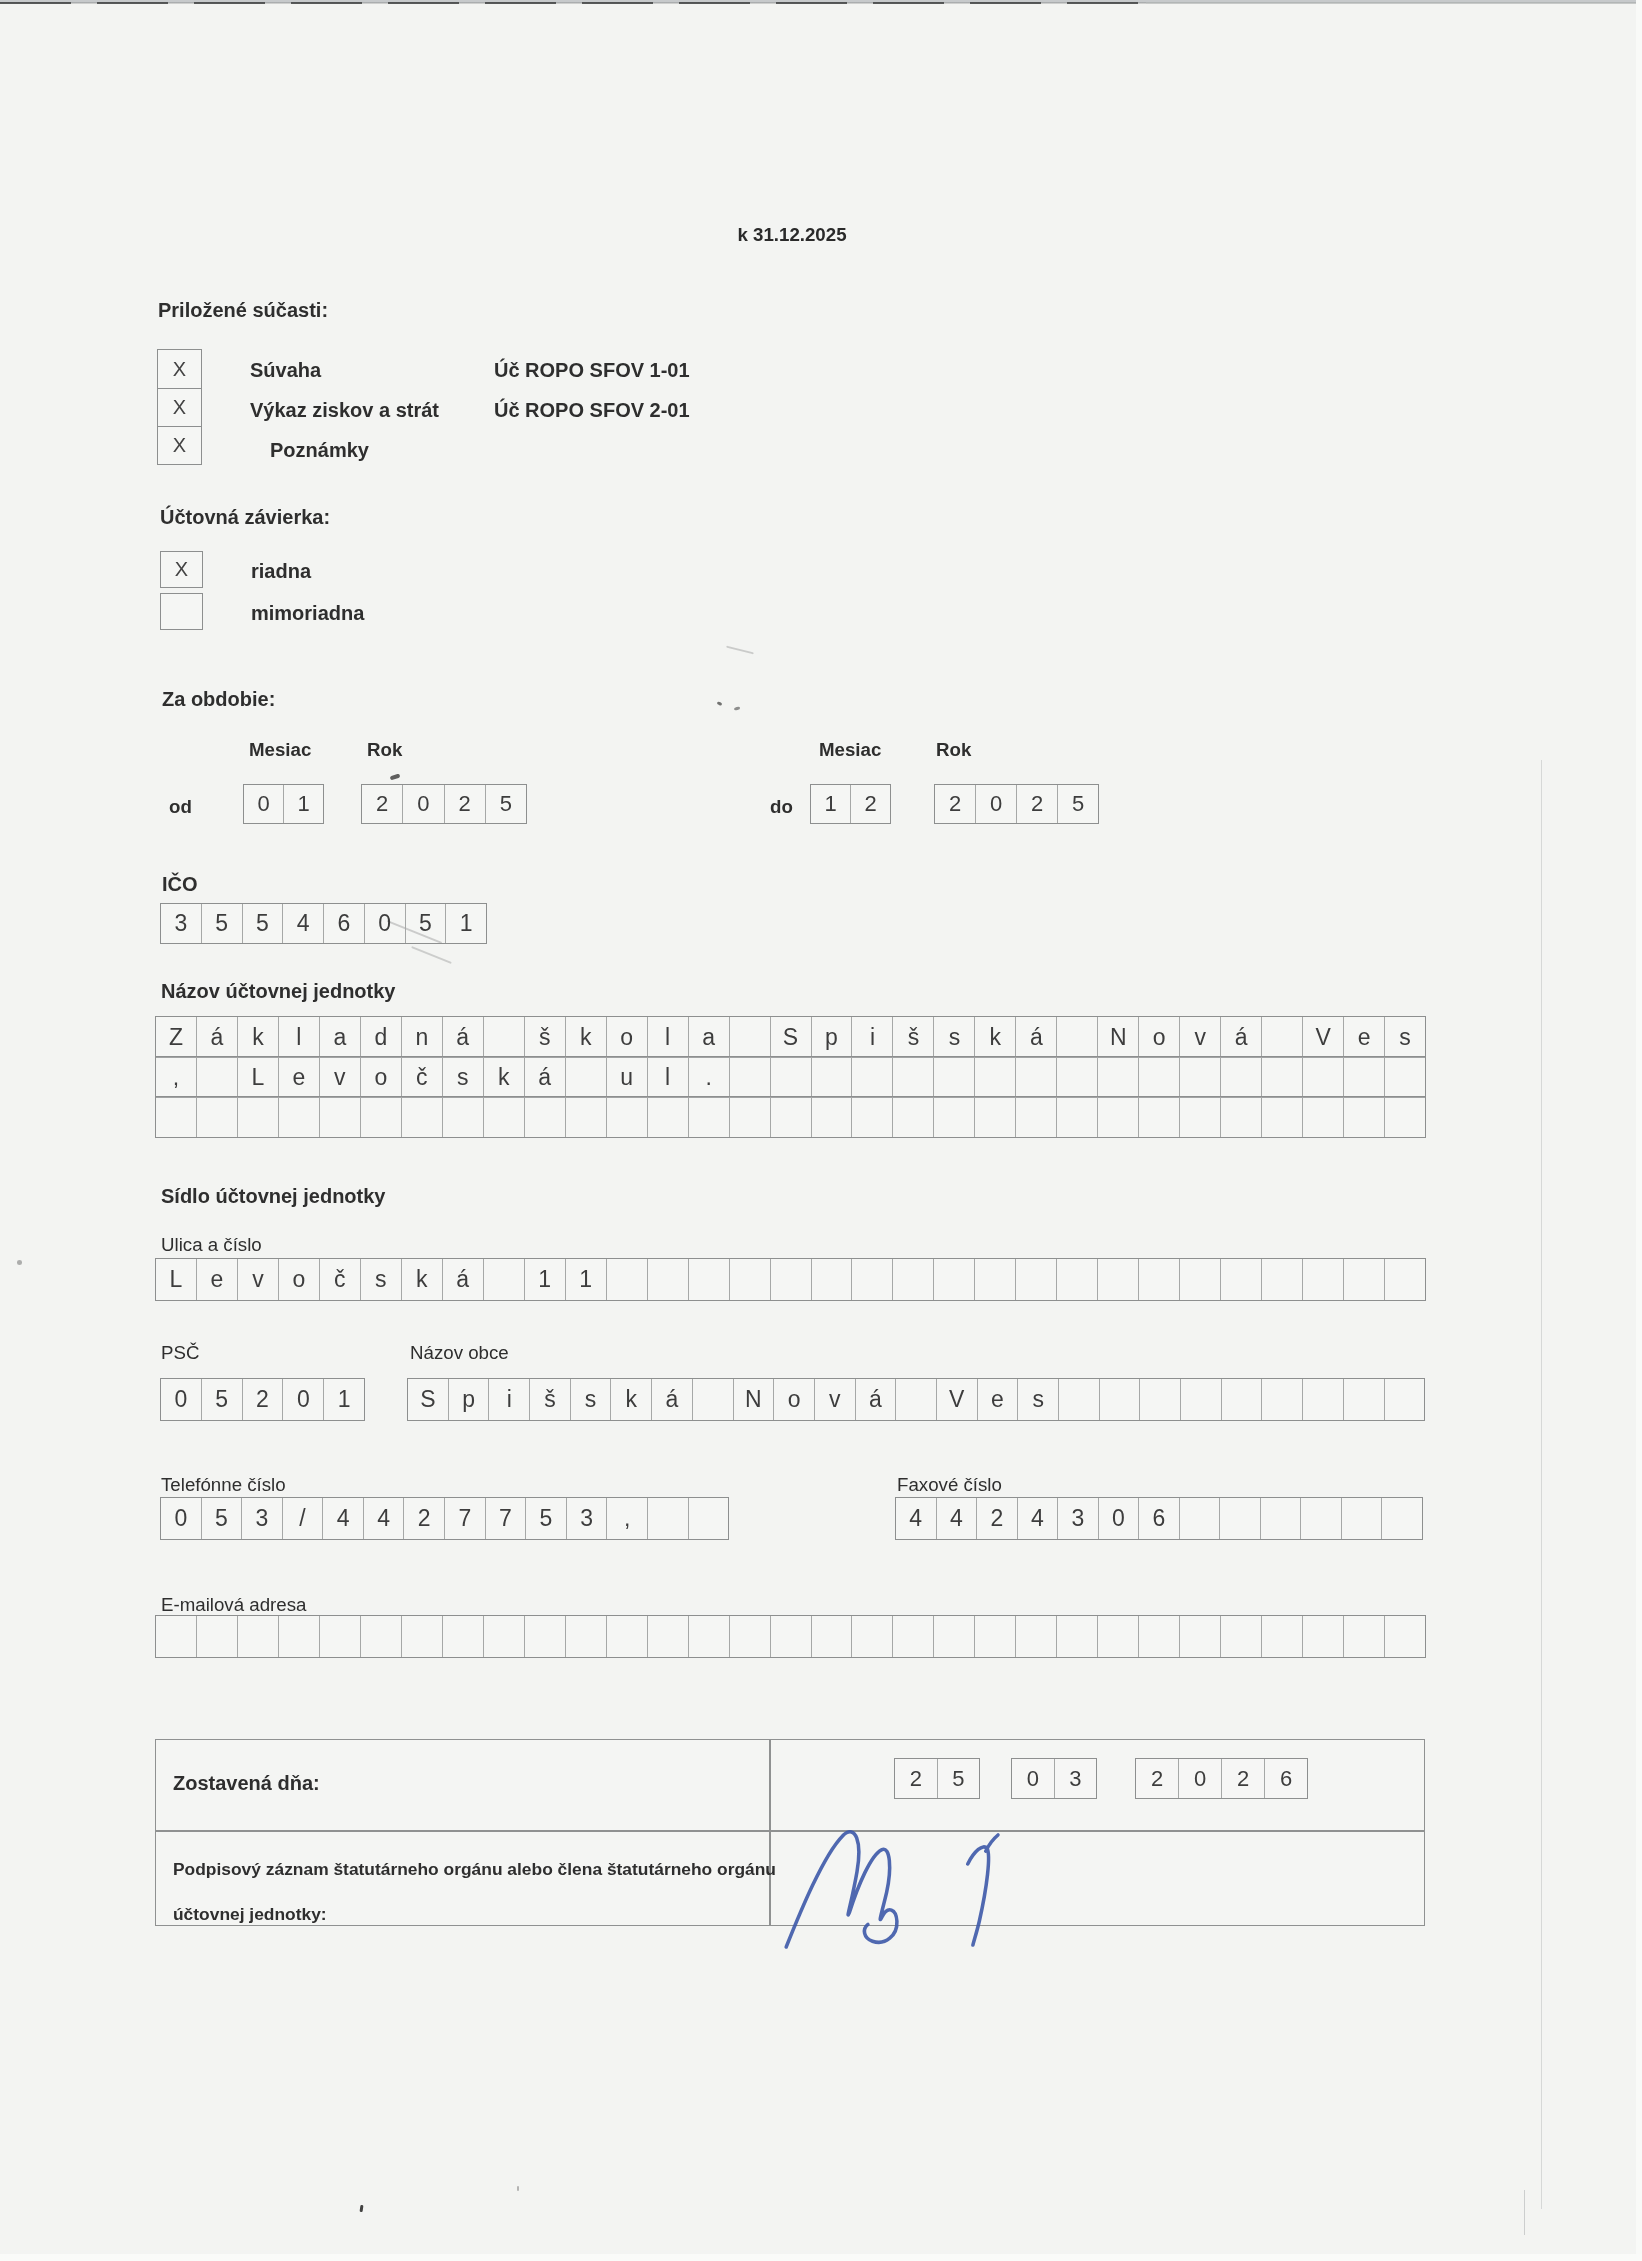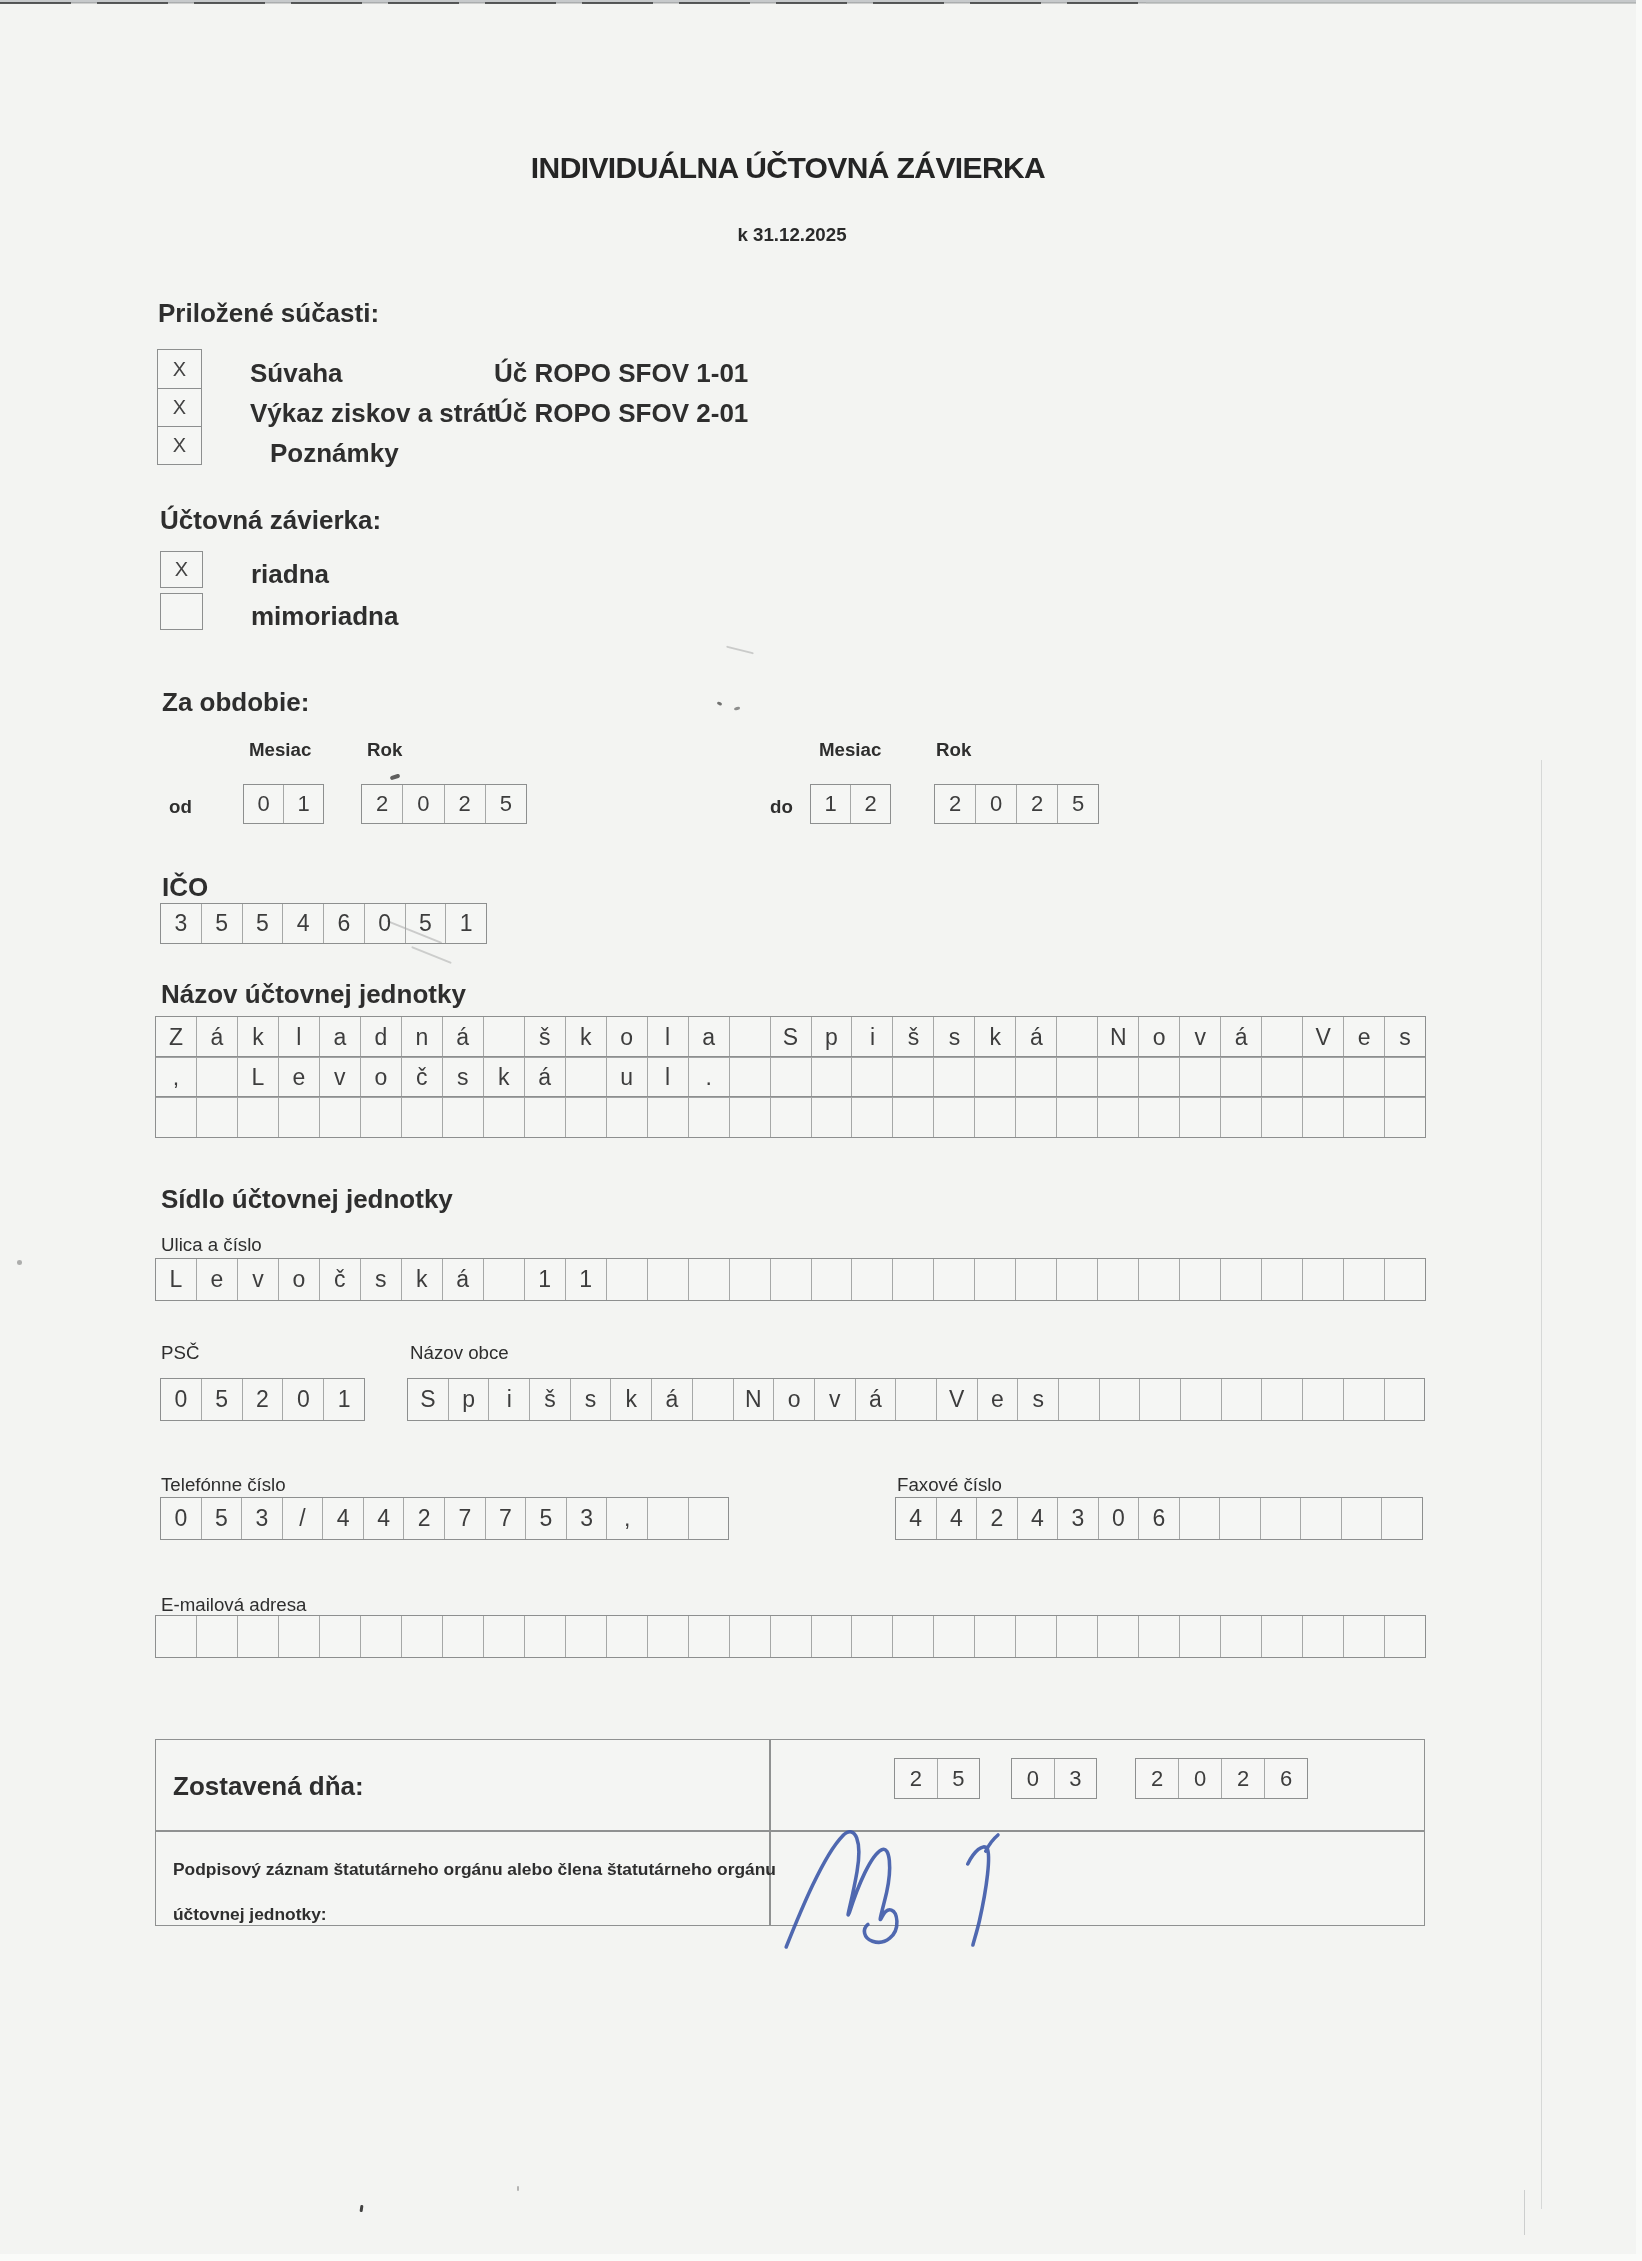--- a/index.html
+++ b/index.html
@@ -4,21 +4,21 @@
 <style>
   html,body{margin:0;padding:0;background:#9a9a9a;}
   .page{
     position:relative;width:1642px;height:2261px;overflow:hidden;
     background:#f3f4f2;
     font-family:"Liberation Sans", sans-serif;
     color:#2e2e2e;
   }
   .lbl{position:absolute;white-space:nowrap;line-height:1.1;}
   .b{font-weight:bold;}
-  .fs30{font-size:26px;} .fs29{font-size:18.7px;text-align:right;} .fs27{font-size:17.4px;}
+  .fs30{font-size:20px;} .fs29{font-size:18.7px;text-align:right;} .fs27{font-size:17.4px;}
   .title{
     position:absolute;font-weight:bold;font-size:30px;letter-spacing:-0.6px;
     color:#252525;transform:translateX(-50%);white-space:nowrap;
   }
   .subtitle{
     position:absolute;font-weight:bold;font-size:18.7px;color:#2a2a2a;
     transform:translateX(-50%);white-space:nowrap;
   }
   
   .grid{
@@ -76,21 +76,20 @@
   <div class="art" style="left:390px;top:775px;width:9.7px;height:3.9px;background:#3a3a3a;opacity:.8;border-radius:1.9px;transform:rotate(-18deg);"></div>
   <div class="art" style="left:726px;top:649px;width:28px;height:1.9px;background:#9a9a9a;opacity:.45;border-radius:1.3px;transform:rotate(14deg);"></div>
   <div class="art" style="left:385px;top:931px;width:59px;height:1.9px;background:#8d8d8d;opacity:.5;border-radius:1.3px;transform:rotate(22deg);"></div>
   <div class="art" style="left:410px;top:954px;width:43px;height:1.9px;background:#9d9d9d;opacity:.45;border-radius:1.3px;transform:rotate(22deg);"></div>
   <div class="art" style="left:16.7px;top:1260px;width:5.8px;height:4.5px;background:#666;opacity:.5;border-radius:50%;"></div>
   <div class="art" style="left:360px;top:2205px;width:2.6px;height:7px;background:#222;opacity:.85;border-radius:1.3px;transform:rotate(8deg);"></div>
   <div class="art" style="left:517px;top:2186px;width:1.9px;height:4.5px;background:#555;opacity:.4;border-radius:1.3px;"></div>
   <div class="art" style="left:1541px;top:760px;width:1.3px;height:1449px;background:#b9bbbb;opacity:.5;"></div>
   <div class="art" style="left:1524px;top:2190px;width:1.3px;height:45px;background:#c2c4c4;opacity:.8;"></div>
 
-  <div class="title" style="left:788px;top:151px;">INDIVIDUÁLNA ÚČTOVNÁ ZÁVIERKA</div>
   <div class="subtitle" style="left:792px;top:224px;">k 31.12.2025</div>
 
   <div class="lbl fs30 b" style="left:158px;top:299px;">Priložené súčasti:</div>
   <div class="ckcol" style="left:157px;top:349px;">
     <div class="ck">X</div>
     <div class="ck">X</div>
     <div class="ck">X</div>
   </div>
   <div class="lbl fs30 b" style="left:250px;top:359px;">Súvaha</div>
   <div class="lbl fs30 b" style="left:494px;top:359px;">Úč ROPO SFOV 1-01</div>

